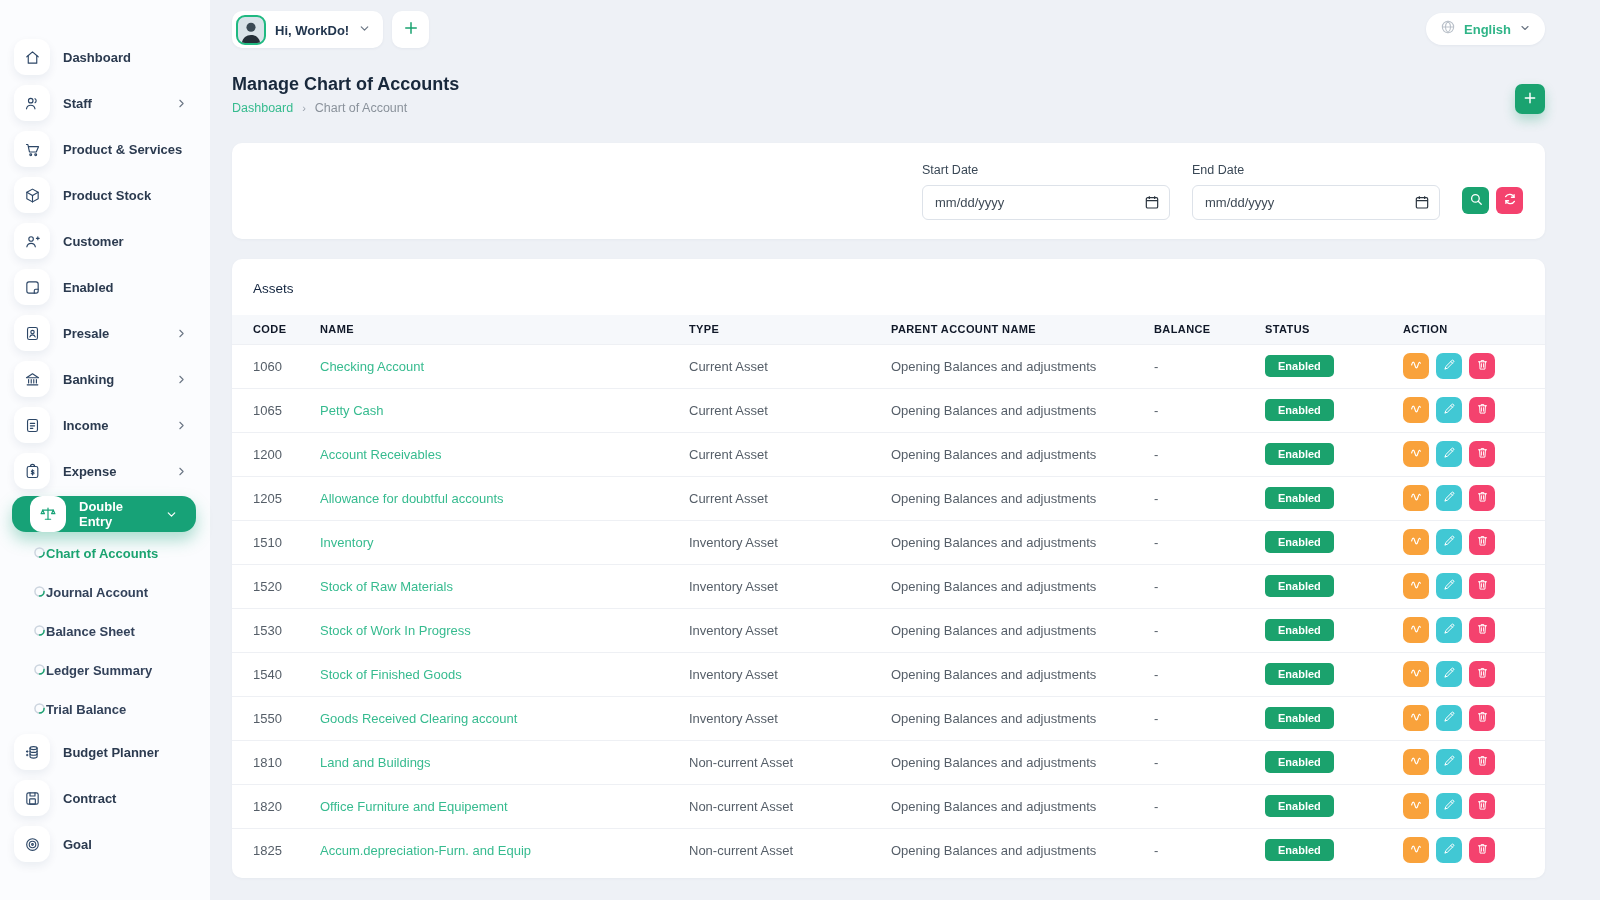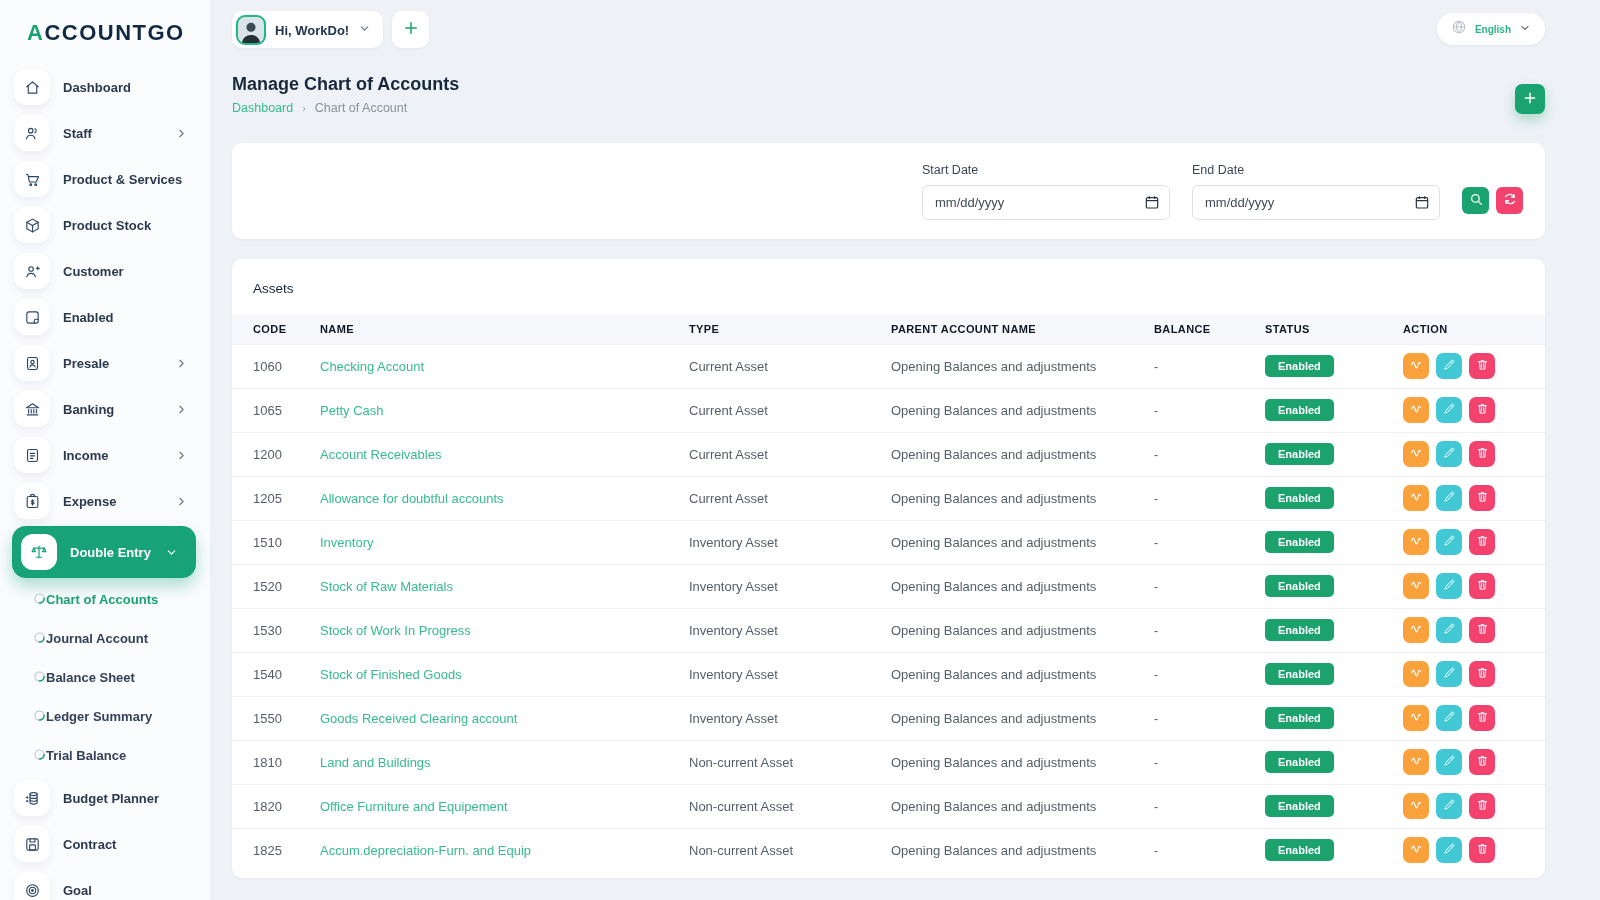--- a/index.html
+++ b/index.html
@@ -23,21 +23,21 @@
   }
   .ibox {
     width:36px; height:36px; border-radius:12px; background:#ffffff;
     box-shadow:0 4px 10px rgba(15,40,80,.07);
     display:flex; align-items:center; justify-content:center; flex:0 0 auto;
   }
   .sb-label { font-size:13px; font-weight:600; color:#2b3a4f; flex:1; }
   .sb-chev { display:flex; align-items:center; margin-right:8px; }
   .sb-item.active {
     background:#17a277; border-radius:14px; margin:2px 14px 2px 12px;
-    height:52px; padding:0 10px 0 9px;
+    height:36px; padding:0 10px 0 18px;
     box-shadow:0 8px 16px rgba(23,162,119,.35);
   }
   .sb-item.active .sb-label { color:#ffffff; }
   .sb-item.active .ibox { box-shadow:none; }
   .sb-sub {
     display:flex; align-items:center; 
     height:39px; padding-left:33px; cursor:pointer;
   }
   .sb-sub .sb-label { font-size:13px; font-weight:600; color:#33425a; }
   .sb-sub.active .sb-label { color:#1aa370; font-weight:700; }
@@ -58,21 +58,21 @@
   .sq-btn {
     width:37px; height:37px; background:#fff; border:none; border-radius:10px;
     display:flex; align-items:center; justify-content:center; cursor:pointer;
     box-shadow:0 1px 3px rgba(16,40,70,.05);
   }
   .lang-pill {
     display:flex; align-items:center; gap:8px; background:#fff; border-radius:18px;
     height:32px; padding:0 14px; margin-top:2px; cursor:pointer;
     box-shadow:0 1px 3px rgba(16,40,70,.05);
   }
-  .lang-label { font-size:10px; font-weight:600; color:#2fb487; }
+  .lang-label { font-size:13px; font-weight:600; color:#2fb487; }
   
   .page-head { display:flex; justify-content:space-between; margin-top:26px; }
   .page-title { font-size:18px; font-weight:700; color:#18283b; }
   .breadcrumb { display:flex; align-items:center; gap:9px; margin-top:6px; font-size:12.5px; }
   .bc-link { color:#35bb8e; text-decoration:none; cursor:pointer; }
   .bc-sep { color:#9aa3ad; font-size:11px; }
   .bc-current { color:#8a929b; }
   .add-btn {
     width:30px; height:30px; border:none; border-radius:7px; background:#1aa370;
     display:flex; align-items:center; justify-content:center; cursor:pointer; margin-top:10px;
@@ -125,21 +125,20 @@
     display:flex; align-items:center; justify-content:center;
   }
   .act-orange { background:#f9a23b; }
   .act-cyan { background:#41c8d4; }
   .act-pink { background:#f4426e; }
 </style>
 </head>
 <body>
 
 <aside class="sidebar">
-  <div class="logo"><span class="accent">A</span><span>CCOUNTGO</span></div>
   <nav class="nav" id="sidebar-nav">
       <div class="sb-item">
         <span class="ibox">
           <svg viewBox="0 0 24 24" width="17" height="17" fill="none" stroke="#2c4666" stroke-width="1.6" stroke-linecap="round" stroke-linejoin="round">
             <path d="M4 11l8-7 8 7"></path>
             <path d="M6 9.5V20h12V9.5"></path>
           </svg>
         </span>
         <span class="sb-label">Dashboard</span>
       </div>

